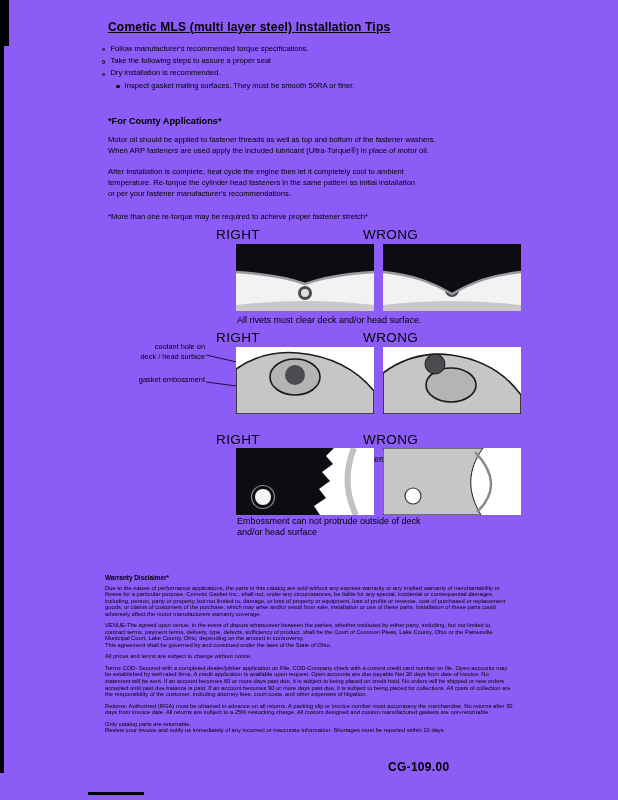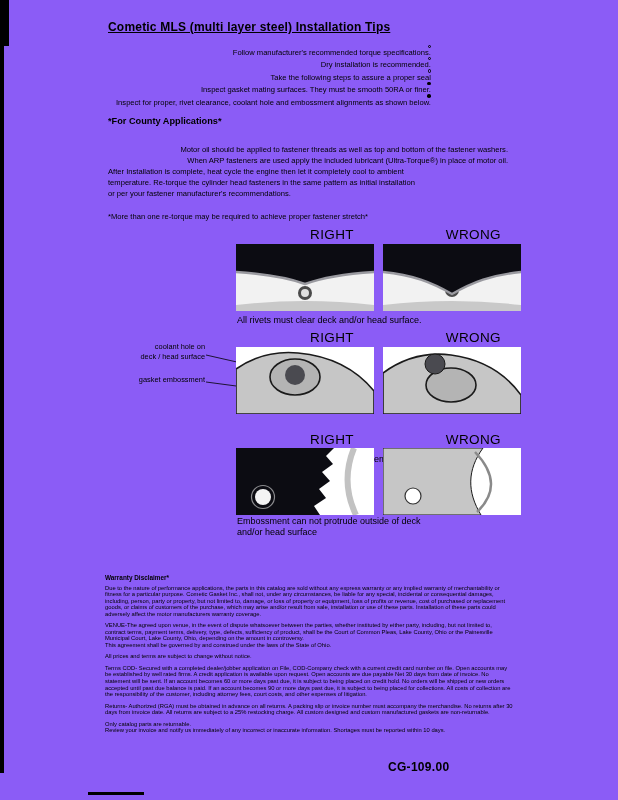--- a/index.html
+++ b/index.html
@@ -10,32 +10,32 @@
     margin:0 auto;
   }
   .left-rule { position:absolute; left:0; top:0; width:4px; height:773px; background:#000; }
   .left-rule-top { position:absolute; left:0; top:0; width:9px; height:46px; background:#000; }
   .bottom-mark { position:absolute; left:88px; top:792px; width:56px; height:3px; background:#000; }
 
   .title { position:absolute; left:108px; top:20px; font-size:12px; font-weight:bold;
            text-decoration:underline; letter-spacing:0.2px; }
 
   .tips { position:absolute; left:102px; top:42px; font-size:7.6px; line-height:9px; }
-  .tip-row { display:flex; align-items:flex-end; height:12.4px;flex-direction:column; }
+  .tip-row { display:flex; align-items:center; gap:5px; height:12.4px; }
   .tip-row.sub { margin-left:14px; }
   .marker-hollow { flex:none; width:3.4px; height:3.4px; border:1px solid #000; border-radius:50%; margin-top:2.6px; }
   .marker-solid  { flex:none; width:3.6px; height:3.6px; background:#000; border-radius:50%; margin-top:2.6px; }
 
   .diesel-heading { position:absolute; left:108px; top:116px; font-size:9.2px; font-weight:bold; }
   .para { position:absolute; left:108px; width:400px; font-size:7.6px; line-height:11.2px; white-space:pre-line; }
-  .para1 { top:144px;text-align:right; }
+  .para1 { top:134px; }
   .para2 { top:166px; }
   .note { position:absolute; left:108px; top:212px; font-size:7.6px; }
 
-  .dg-header { position:absolute; width:138px; text-align:right; font-size:13.5px; letter-spacing:0.4px; }
+  .dg-header { position:absolute; width:138px; text-align:left; font-size:13.5px; letter-spacing:0.4px; }
   .dg-panel  { position:absolute; width:138px; height:67px; display:block; }
   .caption   { position:absolute; left:237px; font-size:9px; line-height:10.6px; white-space:pre-line; }
   .side-label{ position:absolute; width:86px; font-size:7.4px; line-height:9.8px; text-align:right; white-space:pre-line; }
   .connector { position:absolute; }
 
   .disclaimer { position:absolute; left:105px; top:574px; width:409px; }
   .disc-heading { font-size:6.4px; font-weight:bold; margin-bottom:3.5px; }
   .disc-para { font-size:5.8px; line-height:6.6px; margin-bottom:4.8px; white-space:pre-line; }
 
   .footer-code { position:absolute; left:388px; top:760px; font-size:12px; letter-spacing:0.3px;font-weight:bold; }
@@ -51,33 +51,29 @@
 
   <h1 class="title">Cometic MLS (multi layer steel) Installation Tips</h1>
 
   <div class="tips">
     <div class="tip-row">
       <span class="marker-hollow"></span>
       <span>Follow manufacturer's recommended torque specifications.</span>
     </div>
     <div class="tip-row">
       <span class="marker-hollow"></span>
-      <span>Dry installation is recommended.</span>
+      <span>Take the following steps to assure a proper seal</span>
     </div>
     <div class="tip-row">
       <span class="marker-hollow"></span>
-      <span>Take the following steps to assure a proper seal</span>
+      <span>Dry installation is recommended.</span>
     </div>
     <div class="tip-row sub">
       <span class="marker-solid"></span>
       <span>Inspect gasket mating surfaces.  They must be smooth 50RA or finer.</span>
-    </div>
-    <div class="tip-row sub">
-      <span class="marker-solid"></span>
-      <span>Inspect for proper, rivet clearance, coolant hole and embossment alignments as shown below.</span>
     </div>
   </div>
 
   <h2 class="diesel-heading">*For County Applications*</h2>
   <p class="para para1">Motor oil should be applied to fastener threads as well as top and bottom of the fastener washers.
 When ARP fasteners are used apply the included lubricant (Ultra-Torque®) in place of motor oil.</p>
   <p class="para para2">After Installation is complete, heat cycle the engine then let it completely cool to ambient
 temperature. Re-torque the cylinder head fasteners in the same pattern as initial installation
 or per your fastener manufacturer's recommendations.</p>
   <p class="note">*More than one re-torque may be required to achieve proper fastener stretch*</p>

